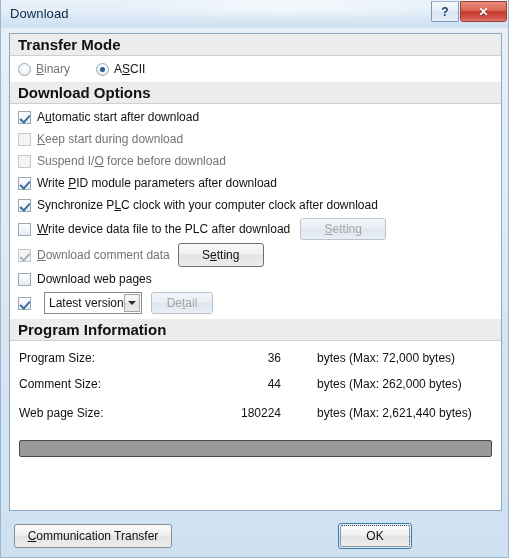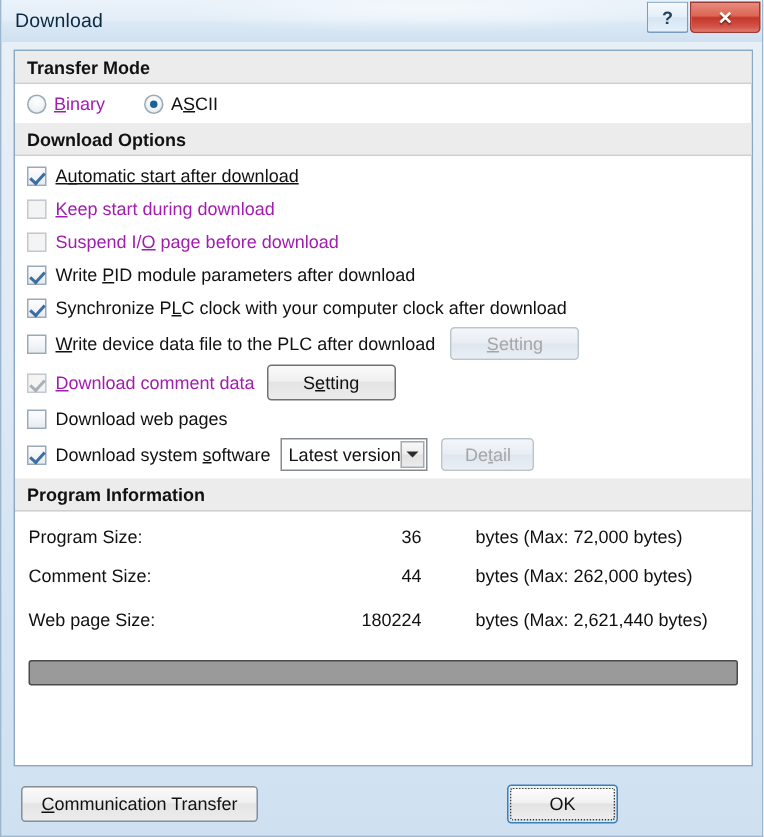--- a/index.html
+++ b/index.html
@@ -81,41 +81,41 @@
     position: absolute;
     left: 8px; top: 33px;
     width: 493px; height: 478px;
     background: #ffffff;
     border: 1px solid #8ca7c0;
   }
 
   .section-head {
     background: #ececec;
     border-bottom: 1px solid #cfcfcf;
-    font-size: 12px;
+    font-size: 15px;
     font-weight: bold;
     color: #111;
     padding: 4px 8px 4px 8px;
     height: 22px;
     line-height: 14px;
   }
 
   .row {
     display: flex;
     align-items: center;
     height: 22px;
     padding-left: 8px;
     font-size: 12px;
     color: #111;
     white-space: nowrap;
   }
   .row.tall { height: 26px; }
 
   .lbl { color: #111; }
-  .lbl.dim { color: #a21caf; }
+  .lbl.dim { color: #737373; }
   u { text-decoration: underline; }
 
   
   .radio {
     width: 13px; height: 13px;
     border-radius: 50%;
     border: 1px solid #9ba8b5;
     background: radial-gradient(circle at 50% 35%, #ffffff 0%, #f0f3f6 55%, #dfe5ea 100%);
     margin-right: 5px;
     flex: 0 0 auto;
@@ -289,33 +289,33 @@
         <span class="lbl dim"><u>B</u><span>inary</span></span>
       </div>
       <div class="radio-wrap">
         <span class="radio on"></span>
         <span class="lbl"><span>A</span><u>S</u><span>CII</span></span>
       </div>
     </div>
 
     <div class="section-head">Download Options</div>
 
-    <div class="row" style="margin-top:2px;text-decoration:underline;">
+    <div class="row" style="margin-top:2px;">
       <span class="cb checked"></span>
       <span class="lbl"><span>A</span><u>u</u><span>tomatic start after download</span></span>
     </div>
 
     <div class="row">
       <span class="cb dis"></span>
       <span class="lbl dim"><u>K</u><span>eep start during download</span></span>
     </div>
 
     <div class="row">
       <span class="cb dis"></span>
-      <span class="lbl dim"><span>Suspend I/</span><u>O</u><span> page before download</span></span>
+      <span class="lbl dim"><span>Suspend I/</span><u>O</u><span> force before download</span></span>
     </div>
 
 
     <div class="row">
       <span class="cb checked"></span>
       <span class="lbl"><span>Write </span><u>P</u><span>ID module parameters after download</span></span>
     </div>
 
     <div class="row">
       <span class="cb checked"></span>
@@ -341,21 +341,20 @@
         </span>
     </div>
 
     <div class="row">
       <span class="cb"></span>
       <span class="lbl">Download web pages</span>
     </div>
 
     <div class="row tall">
       <span class="cb checked"></span>
-      <span class="lbl"><span>Download system </span><u>s</u><span>oftware</span></span>
       <span class="combo">
         <span class="combo-txt">Latest version</span>
         <span class="combo-arrow">
             <i></i>
           </span>
       </span>
       <span class="btn dis btn-detail">
           <span>De</span>
           <u>t</u>
           <span>ail</span>

